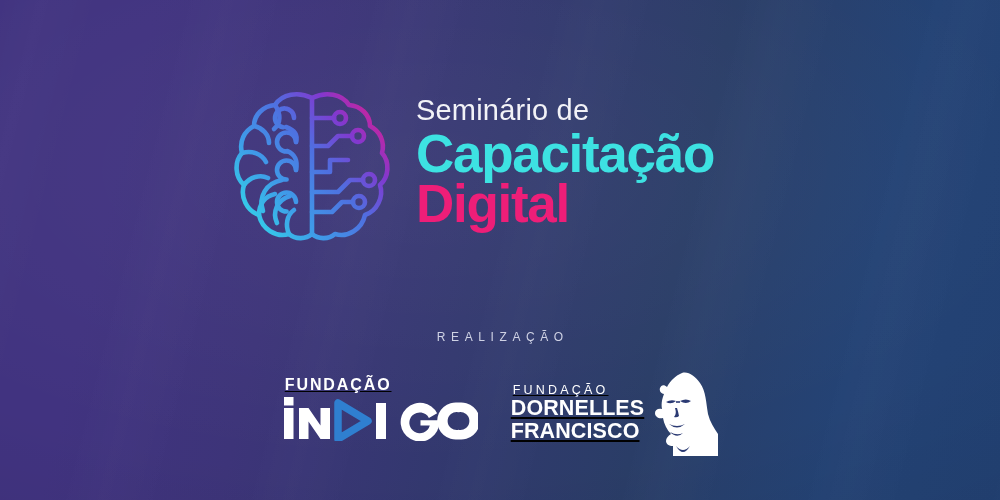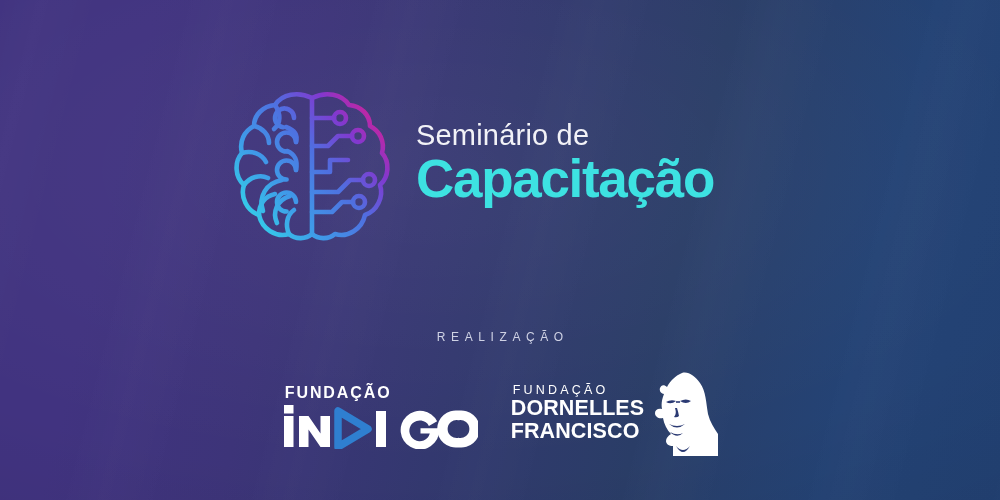--- a/index.html
+++ b/index.html
@@ -94,22 +94,23 @@
     font-size:12px;
     font-weight:400;
     letter-spacing:5.6px;
     color:#cfd2e4;
     text-indent:5.6px;
     margin-bottom:32px;
   }
 
   #logo-row {
     display:flex;
-    align-items:center;
+    align-items:flex-start;
     gap:33px;
+    text-decoration:underline;
   }
 
   
   #logo-indigo { display:flex; flex-direction:column; }
   #indigo-kicker {
     font-size:16px;
     font-weight:700;
     letter-spacing:1.9px;
     color:#ffffff;
     margin-left:3px;
@@ -206,20 +207,21 @@
         <circle cx="108" cy="34" r="6"></circle>
         <circle cx="126" cy="52" r="6"></circle>
         <circle cx="137" cy="96" r="6"></circle>
         <circle cx="127" cy="118" r="6"></circle>
       </g>
     </svg>
 
     <div id="wordmark">
       <div class="line-kicker">Seminário de</div>
       <div class="line-main cyan">Capacitação</div>
+      <div class="line-main pink">Digital</div>
     </div>
   </div>
 
   <div id="footer">
 
     <div id="realizacao-label">REALIZAÇÃO</div>
 
     <div id="logo-row">
 
       <div id="logo-indigo">

